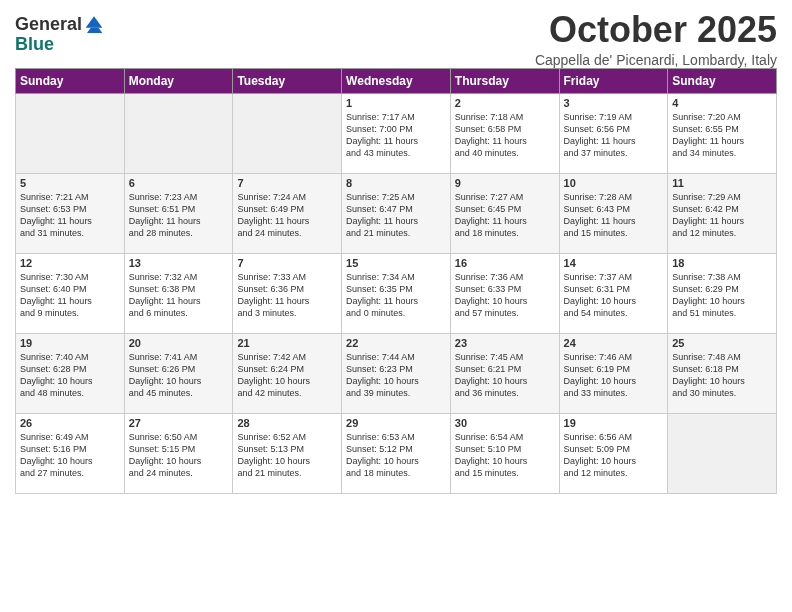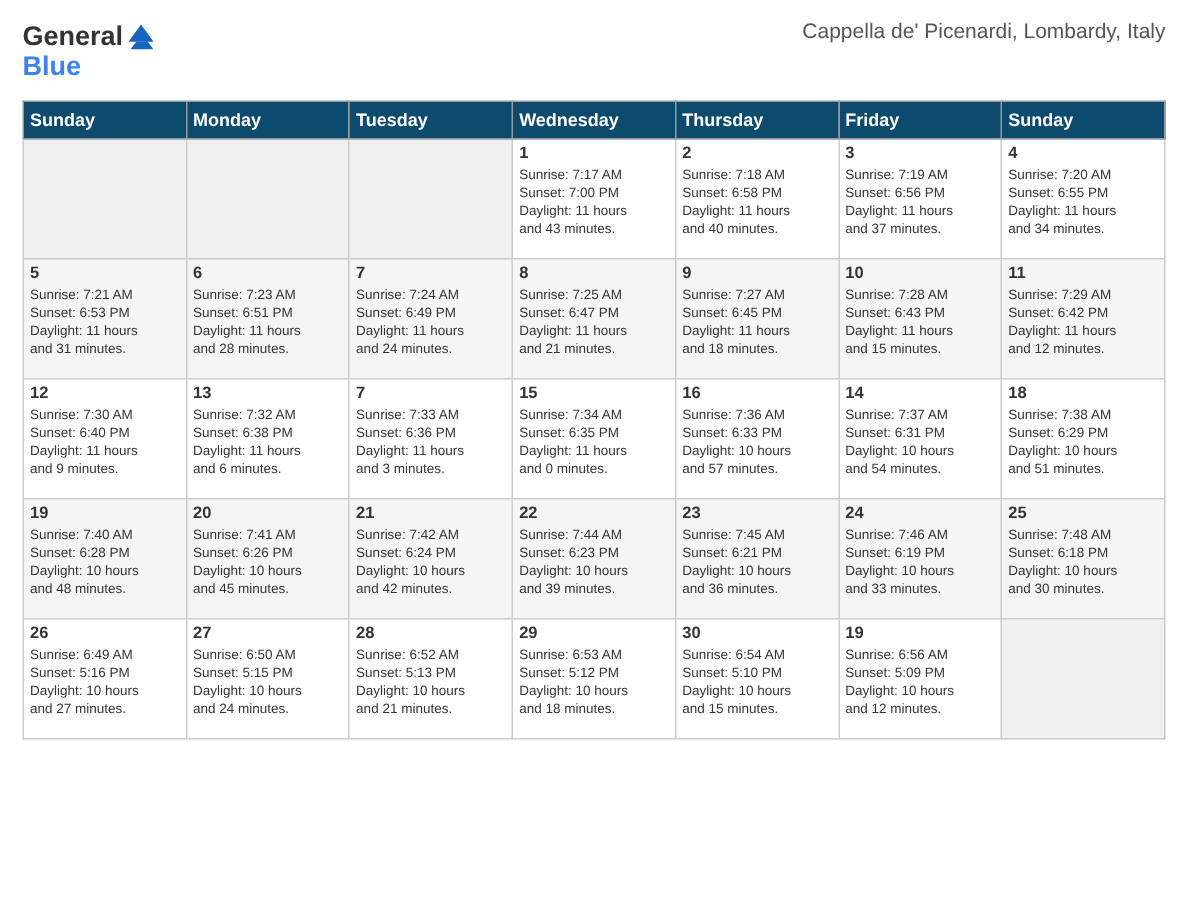--- a/index.html
+++ b/index.html
@@ -11,34 +11,34 @@
       overflow: hidden;
     }
     .container {
       width: 792px;
       padding: 10px 15px 10px 15px;
     }
     .header {
       display: flex;
       justify-content: space-between;
       align-items: flex-start;
-      margin-bottom: 12px;
+      margin-bottom: 0;
     }
     .logo {
       display: flex;
       align-items: center;
       margin-top: 5px;
     }
     .logo-text {
       font-size: 18px;
       font-weight: bold;
       line-height: 1.1;
     }
     .logo-general { color: #333; }
-    .logo-blue { color: #3b82f6; }
+    .logo-blue { color: #0f766e; }
     .logo-icon {
       width: 28px;
       height: 28px;
       margin-left: 2px;
     }
     .title-area {
       text-align: right;
     }
     .month-title {
       font-size: 36px;
@@ -51,21 +51,21 @@
       color: #555;
       margin-top: 2px;
       text-align: right;
     }
     table {
       width: 100%;
       border-collapse: collapse;
       table-layout: fixed;
     }
     thead th {
-      background-color: #0c4a6e;
+      background-color: #701a75;
       color: #fff;
       font-size: 12px;
       font-weight: bold;
       padding: 5px 4px;
       text-align: left;
       border: 1px solid #999;
     }
     tbody td {
       vertical-align: top;
       border: 1px solid #ccc;
@@ -103,20 +103,21 @@
               <polygon points="2,20 15,2 28,20" fill="#1565c0"></polygon>
               <polygon points="10,20 22,20 28,28 4,28" fill="#1565c0"></polygon>
             </svg>
         </div>
         <div class="logo-text">
           <span class="logo-blue">Blue</span>
         </div>
       </div>
     </div>
     <div class="title-area">
+      <div class="month-title">October 2025</div>
       <div class="subtitle">Cappella de' Picenardi, Lombardy, Italy</div>
     </div>
   </div>
 
   <table>
     <thead>
       <tr>
         <th>Sunday</th>
         <th>Monday</th>
         <th>Tuesday</th>

